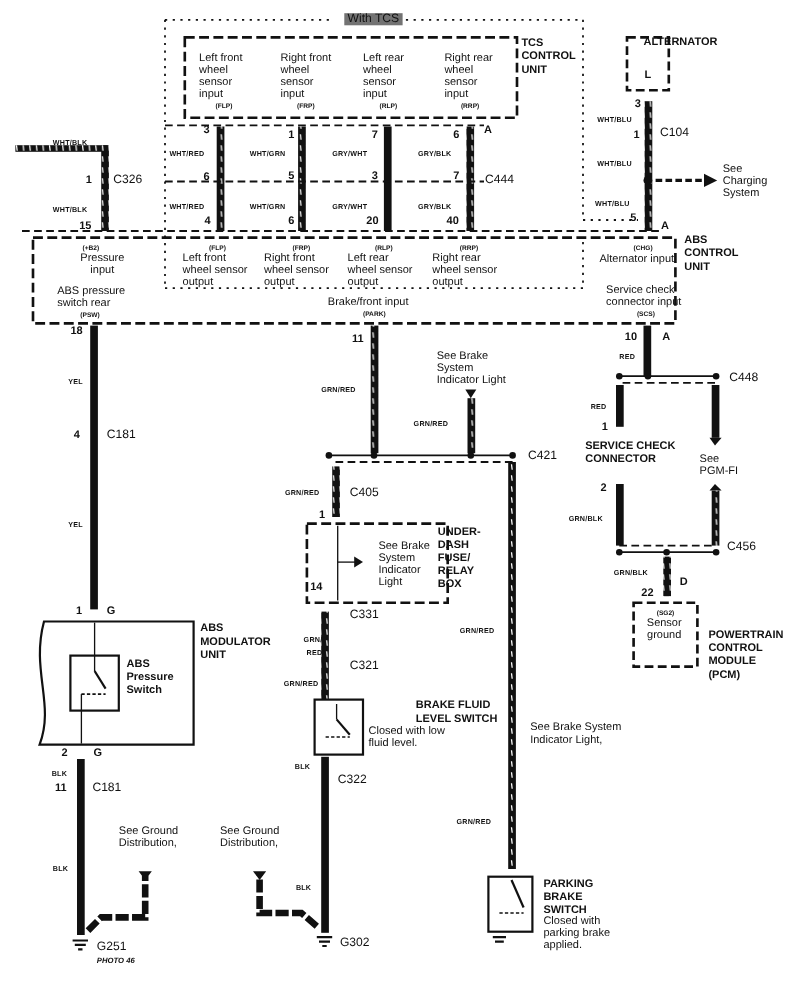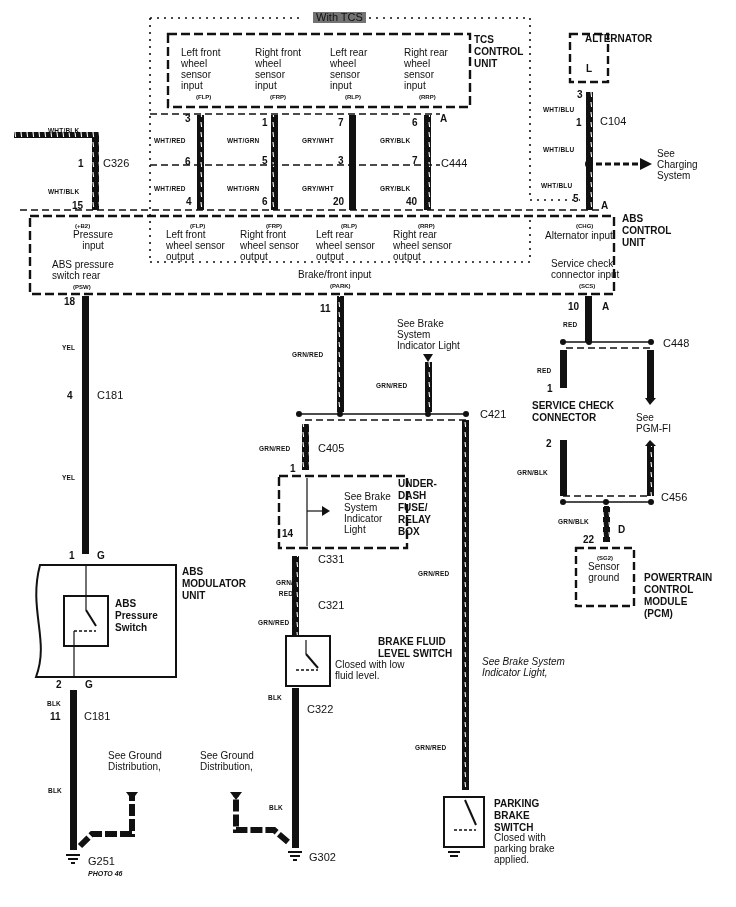--- a/index.html
+++ b/index.html
@@ -276,21 +276,21 @@
 LEVEL SWITCH</div>
 <div class="t lbl" style="left:335px;top:659px;">Closed with low
 fluid level.</div>
 <div class="t wire" style="left:268px;top:692px;">BLK</div>
 <div class="t conn" style="left:307px;top:704px;">C322</div>
 <div class="t lbl" style="left:200px;top:750px;">See Ground
 Distribution,</div>
 <div class="t wire" style="left:269px;top:802px;">BLK</div>
 <div class="t conn" style="left:309px;top:852px;">G302</div>
 <div class="t wire" style="left:418px;top:568px;">GRN/RED</div>
-<div class="t lbl" style="left:482px;top:656px;font-style:italic;">See Brake System
+<div class="t lbl" style="left:482px;top:656px;">See Brake System
 Indicator Light,</div>
 <div class="t wire" style="left:415px;top:742px;">GRN/RED</div>
 <div class="t bold" style="left:494px;top:798px;font-size:10px;">PARKING
 BRAKE
 SWITCH</div>
 <div class="t lbl" style="left:494px;top:832px;">Closed with
 parking brake
 applied.</div>
 
 <div class="t pin" style="left:568px;top:301px;">10</div>

